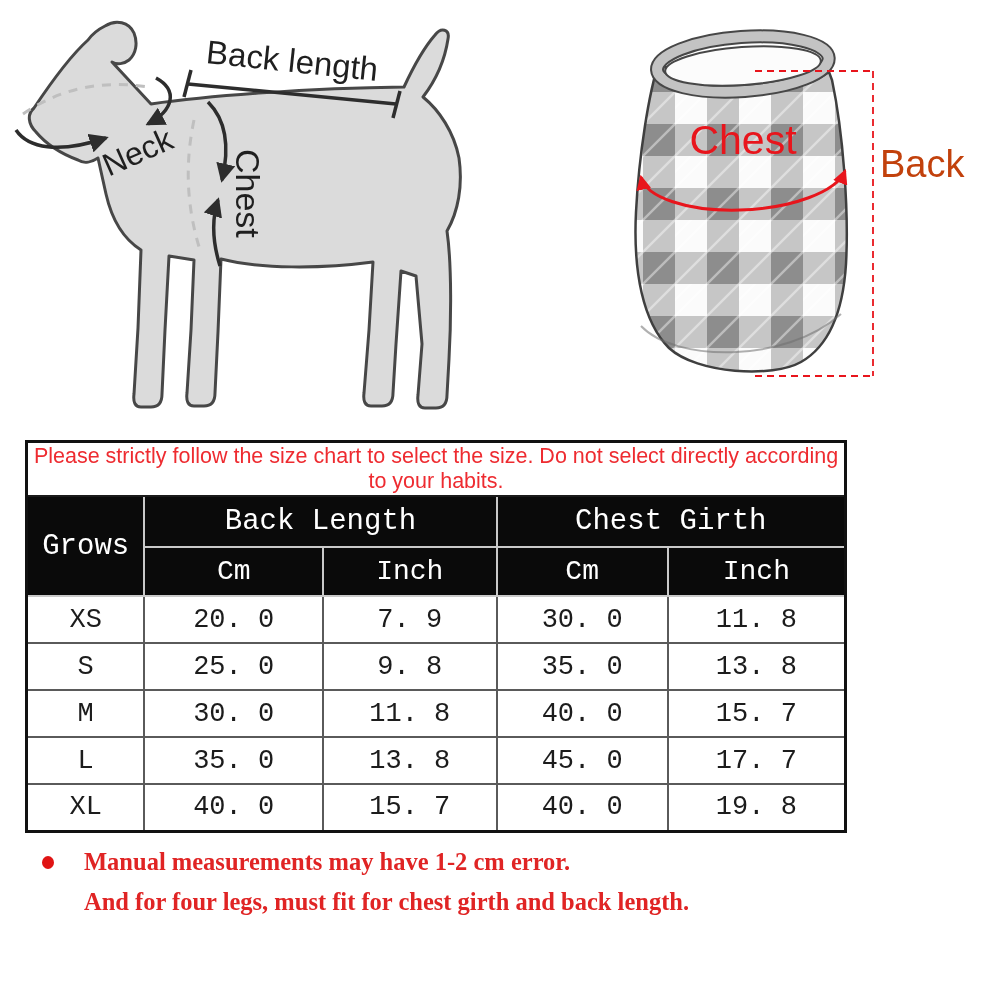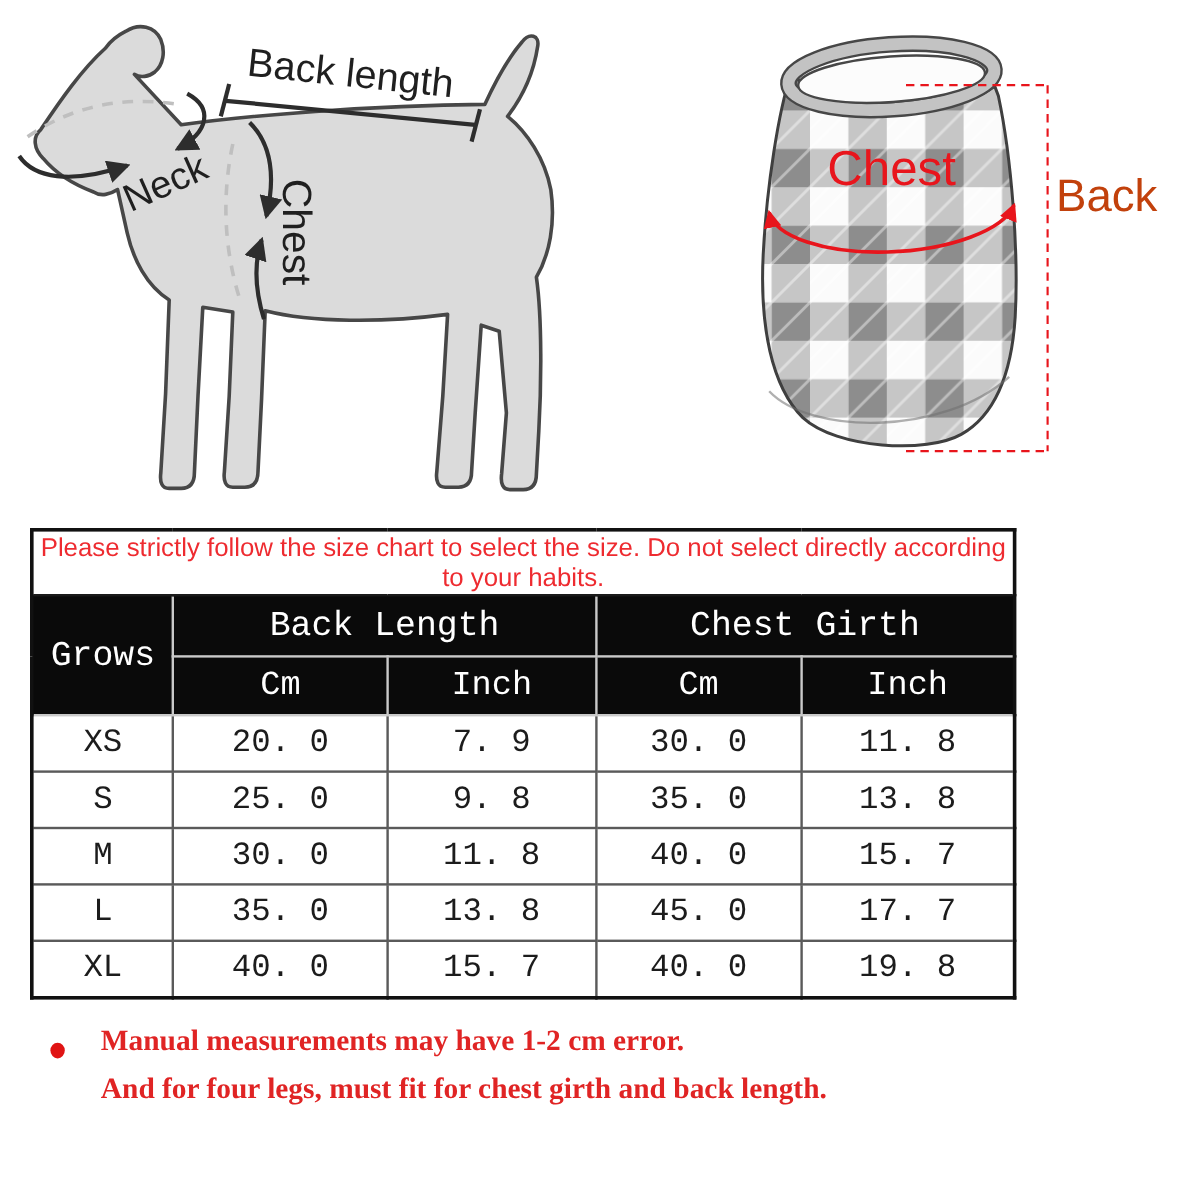--- a/index.html
+++ b/index.html
@@ -22,21 +22,21 @@
   table.size-table td.hc{background:#0a0a0a;color:#ffffff;border:2px solid #c9c9c9;
       border-top-color:#1a1a1a;font-size:28px;}
   table.size-table tr.head1{height:51px;} table.size-table tr.head1 td{font-size:29px;}
   table.size-table tr.head2{height:49px;}
   table.size-table tbody.data tr{height:47px;font-size:27px;}
   table.size-table{border:3px solid #111;}
 
   
   .notes{position:absolute;left:32px;top:842px;width:950px;
       font-family:"Liberation Serif",serif;font-weight:bold;color:#e02424;font-size:24.5px;}
-  .note-row{display:flex;align-items:flex-end;height:40px;}
+  .note-row{display:flex;align-items:center;height:40px;}
   .note-bullet{width:12px;height:13px;border-radius:50%;background:#e01414;
       margin:0 30px 0 10px;flex:0 0 auto;}
   .note-bullet.hidden{visibility:hidden;}
   .note-text{white-space:nowrap;}
 </style>
 </head>
 <body>
 
 <div class="canvas">
 

